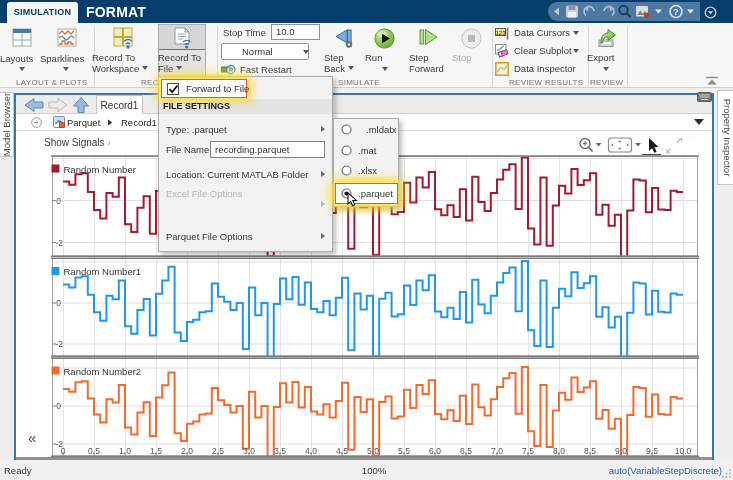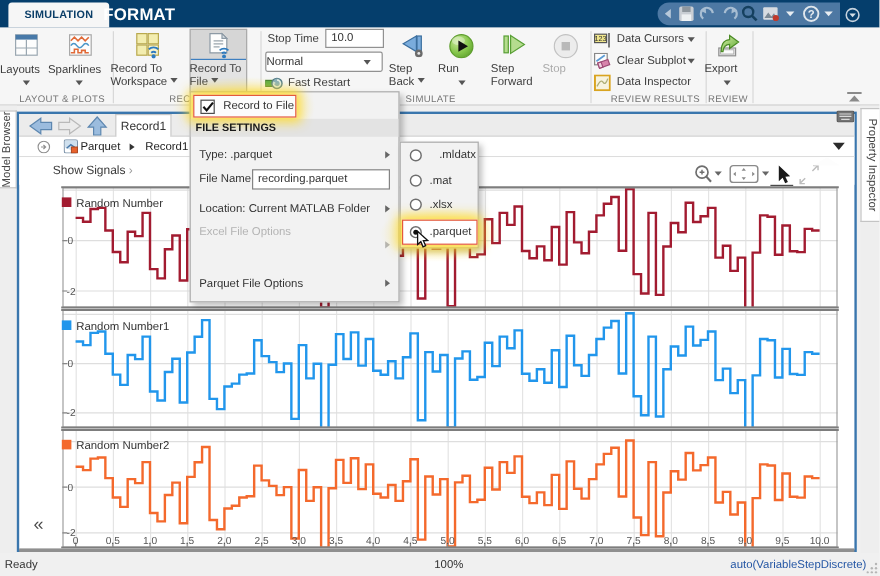--- a/index.html
+++ b/index.html
@@ -8,21 +8,21 @@
 .sep{position:absolute;width:1px;background:#d8d8d8;top:26px;height:60px}
 .grplabel{position:absolute;font-size:8px;color:#757575;top:78px;letter-spacing:.3px}
 .btntext{font-size:9.5px;color:#3c3c3c;}
 .carat{position:absolute;width:0;height:0;border-left:3.5px solid transparent;border-right:3.5px solid transparent;border-top:4px solid #555}
 .mitem{position:absolute;left:166px;font-size:9.5px;color:#333}
 .marrow{position:absolute;width:0;height:0;border-top:3.5px solid transparent;border-bottom:3.5px solid transparent;border-left:4px solid #666}
 </style></head>
 <body>
 
 <div class="abs navy" style="left:0;top:0;width:733px;height:23px"></div>
-<div class="abs" style="left:7px;top:2px;width:84px;height:21px;background:#f6f6f6;border-radius:3px 3px 0 0;text-align:center;line-height:21px;font-size:9px;font-weight:bold;letter-spacing:.2px;color:#0b3e68">SIMULATION</div>
+<div class="abs" style="left:7px;top:2px;width:71px;height:21px;background:#f6f6f6;border-radius:3px 3px 0 0;text-align:center;line-height:21px;font-size:9px;font-weight:bold;letter-spacing:.2px;color:#0b3e68">SIMULATION</div>
 <div class="abs" style="left:86px;top:2px;width:62px;height:21px;text-align:left;line-height:21px;font-size:14px;font-weight:bold;letter-spacing:.2px;color:#fff">FORMAT</div>
 
 <div class="abs" style="left:548px;top:2px;width:152px;height:19px;background:#4d78a3;border-radius:10px 0 0 10px"></div>
 <svg class="abs" style="left:548px;top:2px" width="172" height="19" viewBox="0 0 172 19">
  <path d="M6,9.5 L11,5.5 L11,13.5 Z" fill="#b8c9da"></path>
  <g>
   <rect x="18" y="3.5" width="12" height="12" rx="1.5" fill="#c9ced4"></rect>
   <rect x="20.5" y="3.5" width="7" height="4.5" fill="#8f979e"></rect>
   <rect x="20" y="10" width="8" height="5.5" fill="#eef1f3"></rect>
  </g>
@@ -103,21 +103,21 @@
  <line x1="6" y1="9.5" x2="14" y2="9.5" stroke="#9aa5ad"></line>
  <line x1="6" y1="12" x2="11" y2="12" stroke="#9aa5ad"></line>
  <path d="M11,15 a5.5,5.5 0 0 1 7.4,0" fill="none" stroke="#2e7bbf" stroke-width="1.5"></path>
  <path d="M12.8,17.5 a3,3 0 0 1 3.8,0" fill="none" stroke="#2e7bbf" stroke-width="1.5"></path>
  <circle cx="14.7" cy="20" r="1.6" fill="#2e7bbf"></circle>
 </svg>
 <div class="abs btntext" style="left:158px;top:52px;width:48px">Record To<br>File <span style="display:inline-block;width:0;height:0;border-left:3.5px solid transparent;border-right:3.5px solid transparent;border-top:4px solid #555;vertical-align:2px"></span></div>
 
 <div class="abs" style="left:223px;top:27px;font-size:9.5px;color:#3c3c3c">Stop Time</div>
 <div class="abs" style="left:271px;top:24px;width:49px;height:16px;background:#fff;border:1px solid #919191;font-size:9.5px;color:#333;padding:1px 0 0 4px">10.0</div>
-<div class="abs" style="left:221px;top:43px;width:98px;height:17px;background:#fff;border:1px solid #919191;border-radius:2px;font-size:9.5px;color:#333;padding:2px 0 0 0">Normal</div>
+<div class="abs" style="left:221px;top:43px;width:88px;height:17px;background:#fff;border:1px solid #919191;border-radius:2px;font-size:9.5px;color:#333;padding:2px 0 0 20px">Normal</div>
 <div class="carat" style="left:303px;top:50px"></div>
 <svg class="abs" style="left:221px;top:64px" width="15" height="11" viewBox="0 0 15 11">
  <rect x="0" y="3" width="6.5" height="5" fill="#56a844" stroke="#3f7f31"></rect>
  <circle cx="9.8" cy="5.5" r="4.3" fill="#86aebc" stroke="#527a88"></circle>
  <path d="M9.8,2.6 a2.9,2.9 0 1 1 -2.9,2.9" fill="none" stroke="#e8f0e8" stroke-width="1.2"></path>
  <path d="M6.6,4 l0.4,2 l1.8,-0.9 Z" fill="#e8f0e8"></path>
 </svg>
 <div class="abs" style="left:240px;top:64px;font-size:9.5px;color:#3c3c3c">Fast Restart</div>
 
 <svg class="abs" style="left:334px;top:29px" width="21" height="19" viewBox="0 0 21 19">
@@ -455,21 +455,21 @@
 </g>
 </svg>
 
 <div class="abs" style="left:143px;top:64px;width:120px;height:50px;background:radial-gradient(ellipse closest-side,rgba(255,222,50,0.55),rgba(255,230,100,0) 100%);z-index:6"></div>
 <div class="abs" style="left:158px;top:76px;width:175px;height:176px;background:#f2f2f2;border:1px solid #ababab;box-shadow:3px 3px 5px rgba(0,0,0,0.25);z-index:5"></div>
 <div class="abs" style="left:161px;top:78.5px;width:86px;height:19px;background:#fcfcfc;border:1.6px solid #e4593c;box-shadow:0 0 9px 4px rgba(255,218,40,0.85);z-index:7"></div>
 <div class="abs" style="left:167px;top:83px;width:12px;height:12px;background:#fff;border:1.4px solid #4d4d4d;z-index:8"></div>
 <svg class="abs" style="left:168px;top:84px;z-index:8" width="11" height="10" viewBox="0 0 11 10">
     <path d="M1.5,5 L4.2,8 L9.5,1.5" fill="none" stroke="#111" stroke-width="1.8"></path>
   </svg>
-<div class="abs" style="left:186px;top:83px;font-size:9.5px;color:#333;z-index:8">Record to File</div>
+<div class="abs" style="left:186px;top:83px;font-size:9.5px;color:#333;z-index:8">Forward to File</div>
 <div class="abs" style="left:159px;top:99px;width:173px;height:15px;background:#e3e3e3;z-index:6"></div>
 <div class="abs" style="left:163px;top:101px;font-size:9px;font-weight:bold;color:#1a1a1a;z-index:7">FILE SETTINGS</div>
 <div class="mitem" style="top:124px;z-index:6">Type: .parquet</div>
 <div class="marrow" style="left:321px;top:126px;z-index:6"></div>
 <div class="mitem" style="top:144px;z-index:6">File Name</div>
 <div class="abs" style="left:210px;top:141px;width:115px;height:17px;background:#fff;border:1px solid #848484;z-index:6;font-size:9.5px;color:#333;padding:2px 0 0 4px">recording.parquet</div>
 <div class="mitem" style="top:169px;z-index:6">Location: Current MATLAB Folder</div>
 <div class="marrow" style="left:321px;top:171px;z-index:6"></div>
 <div class="mitem" style="top:188px;z-index:6;color:#b4b4b4">Excel File Options</div>
 <div class="marrow" style="left:321px;top:201px;border-left-color:#b4b4b4;z-index:6"></div>

